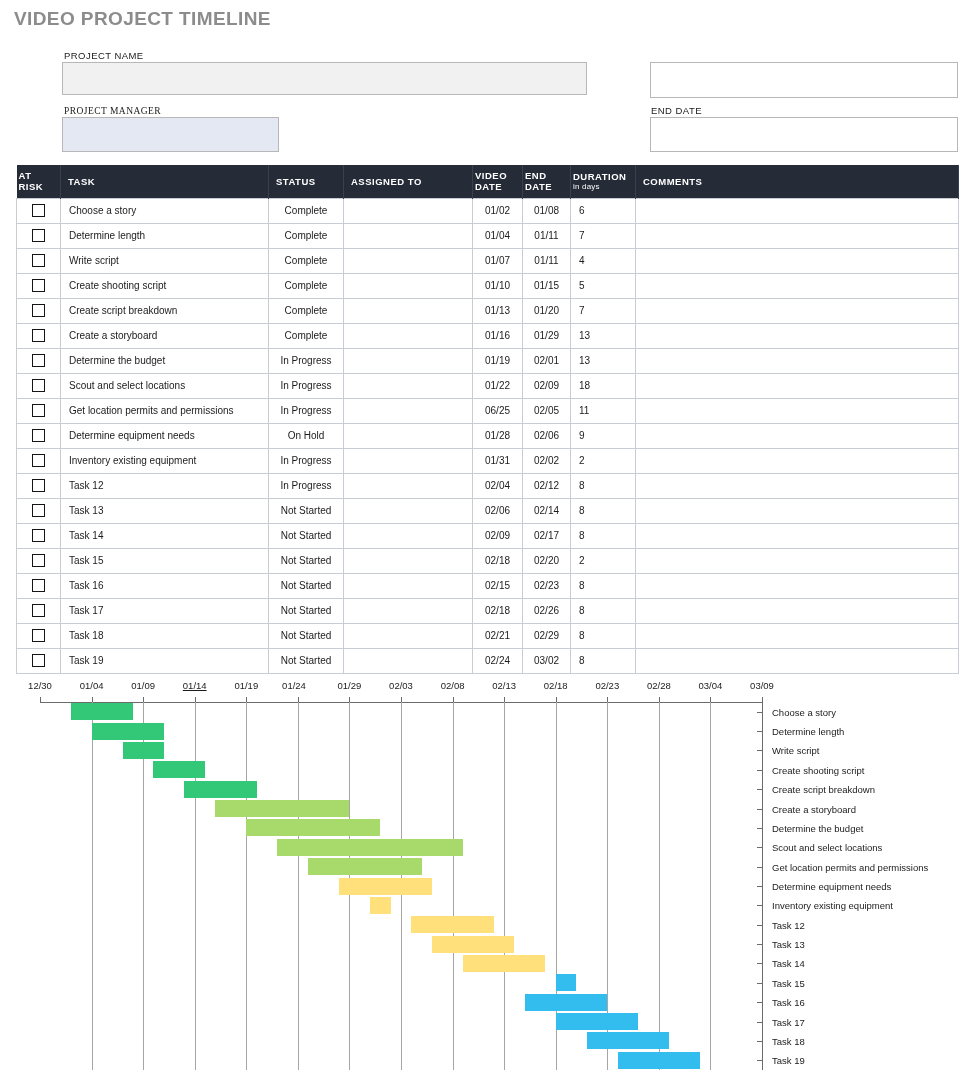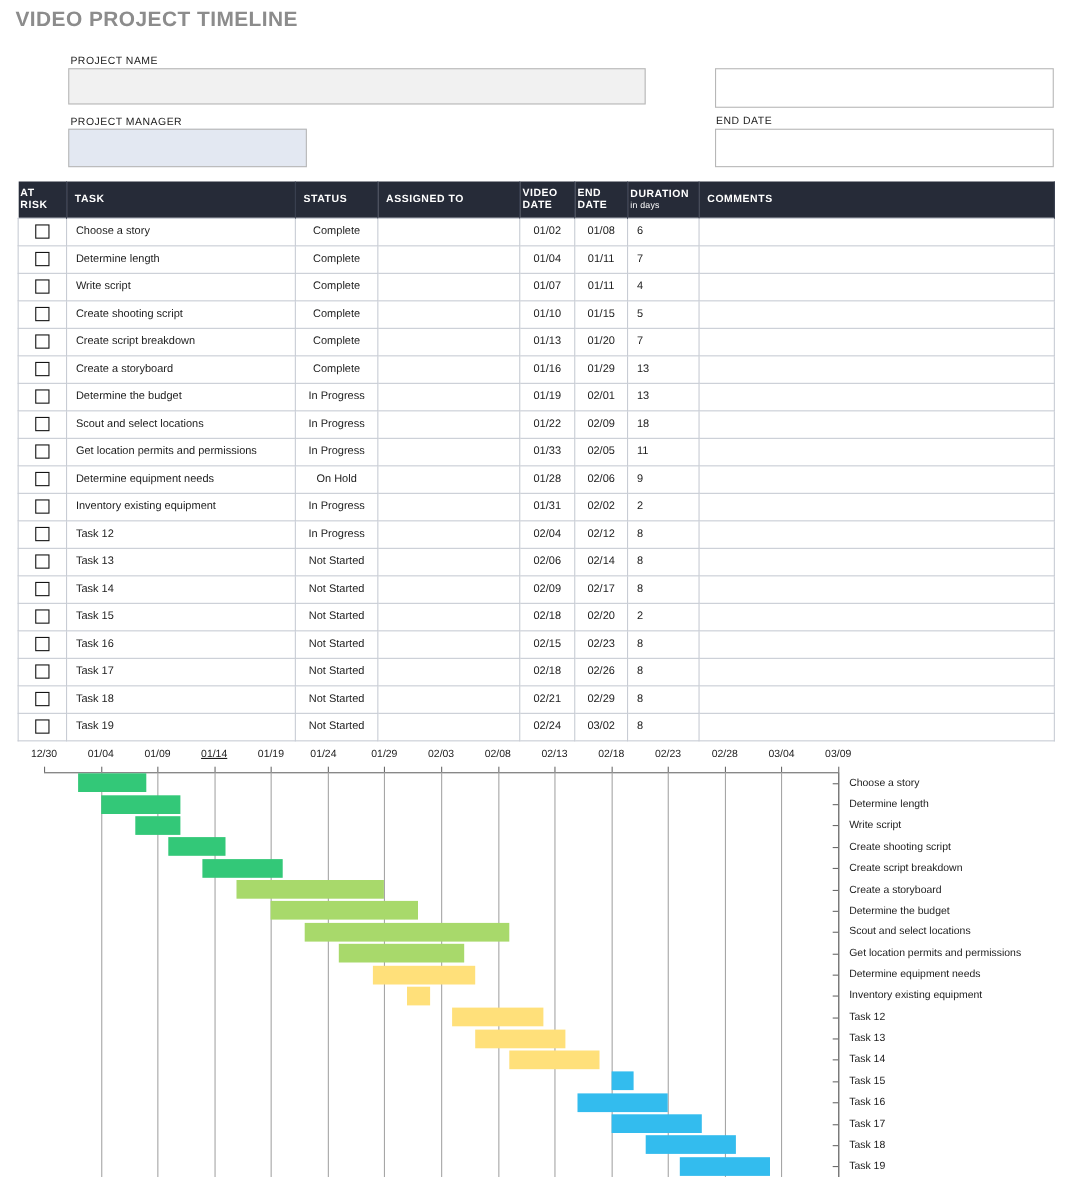--- a/index.html
+++ b/index.html
@@ -28,21 +28,21 @@
     font-size: 9.5px;
     letter-spacing: 0.45px;
     color: #1b1b1b;
   }
   .form-field {
     position: absolute;
     border: 1px solid #b7b7b7;
   }
   #project-name-label { left: 64px; top: 50px; }
   #project-name-field { left: 62px; top: 62px; width: 525px; height: 33px; background: #f1f1f1; }
-  #project-manager-label { left: 64px; top: 106px; }
+  #project-manager-label { left: 64px; top: 106px; font-family: Liberation Serif, serif; }
   #project-manager-field { left: 62px; top: 117px; width: 217px; height: 35px; background: #e3e8f2; }
   #start-date-label { left: 651px; top: 50px; margin-top: 32px; }
   #start-date-field { left: 650px; top: 62px; width: 308px; height: 36px; background: #ffffff; }
   #end-date-label { left: 651px; top: 105px; }
   #end-date-field { left: 650px; top: 117px; width: 308px; height: 35px; background: #ffffff; }
 
   
   #task-table {
     position: absolute;
     left: 16px; top: 165px;
@@ -295,21 +295,21 @@
         <td class="c-date">01/22</td>
         <td class="c-date">02/09</td>
         <td class="c-duration">18</td>
         <td class="c-comments"></td>
       </tr>
       <tr>
         <td class="c-risk"><span class="chk"></span></td>
         <td class="c-task">Get location permits and permissions</td>
         <td class="c-status st-inprogress">In Progress</td>
         <td class="c-assigned"></td>
-        <td class="c-date">01/33</td>
+        <td class="c-date">06/25</td>
         <td class="c-date">02/05</td>
         <td class="c-duration">11</td>
         <td class="c-comments"></td>
       </tr>
       <tr>
         <td class="c-risk"><span class="chk"></span></td>
         <td class="c-task">Determine equipment needs</td>
         <td class="c-status st-onhold">On Hold</td>
         <td class="c-assigned"></td>
         <td class="c-date">01/28</td>

